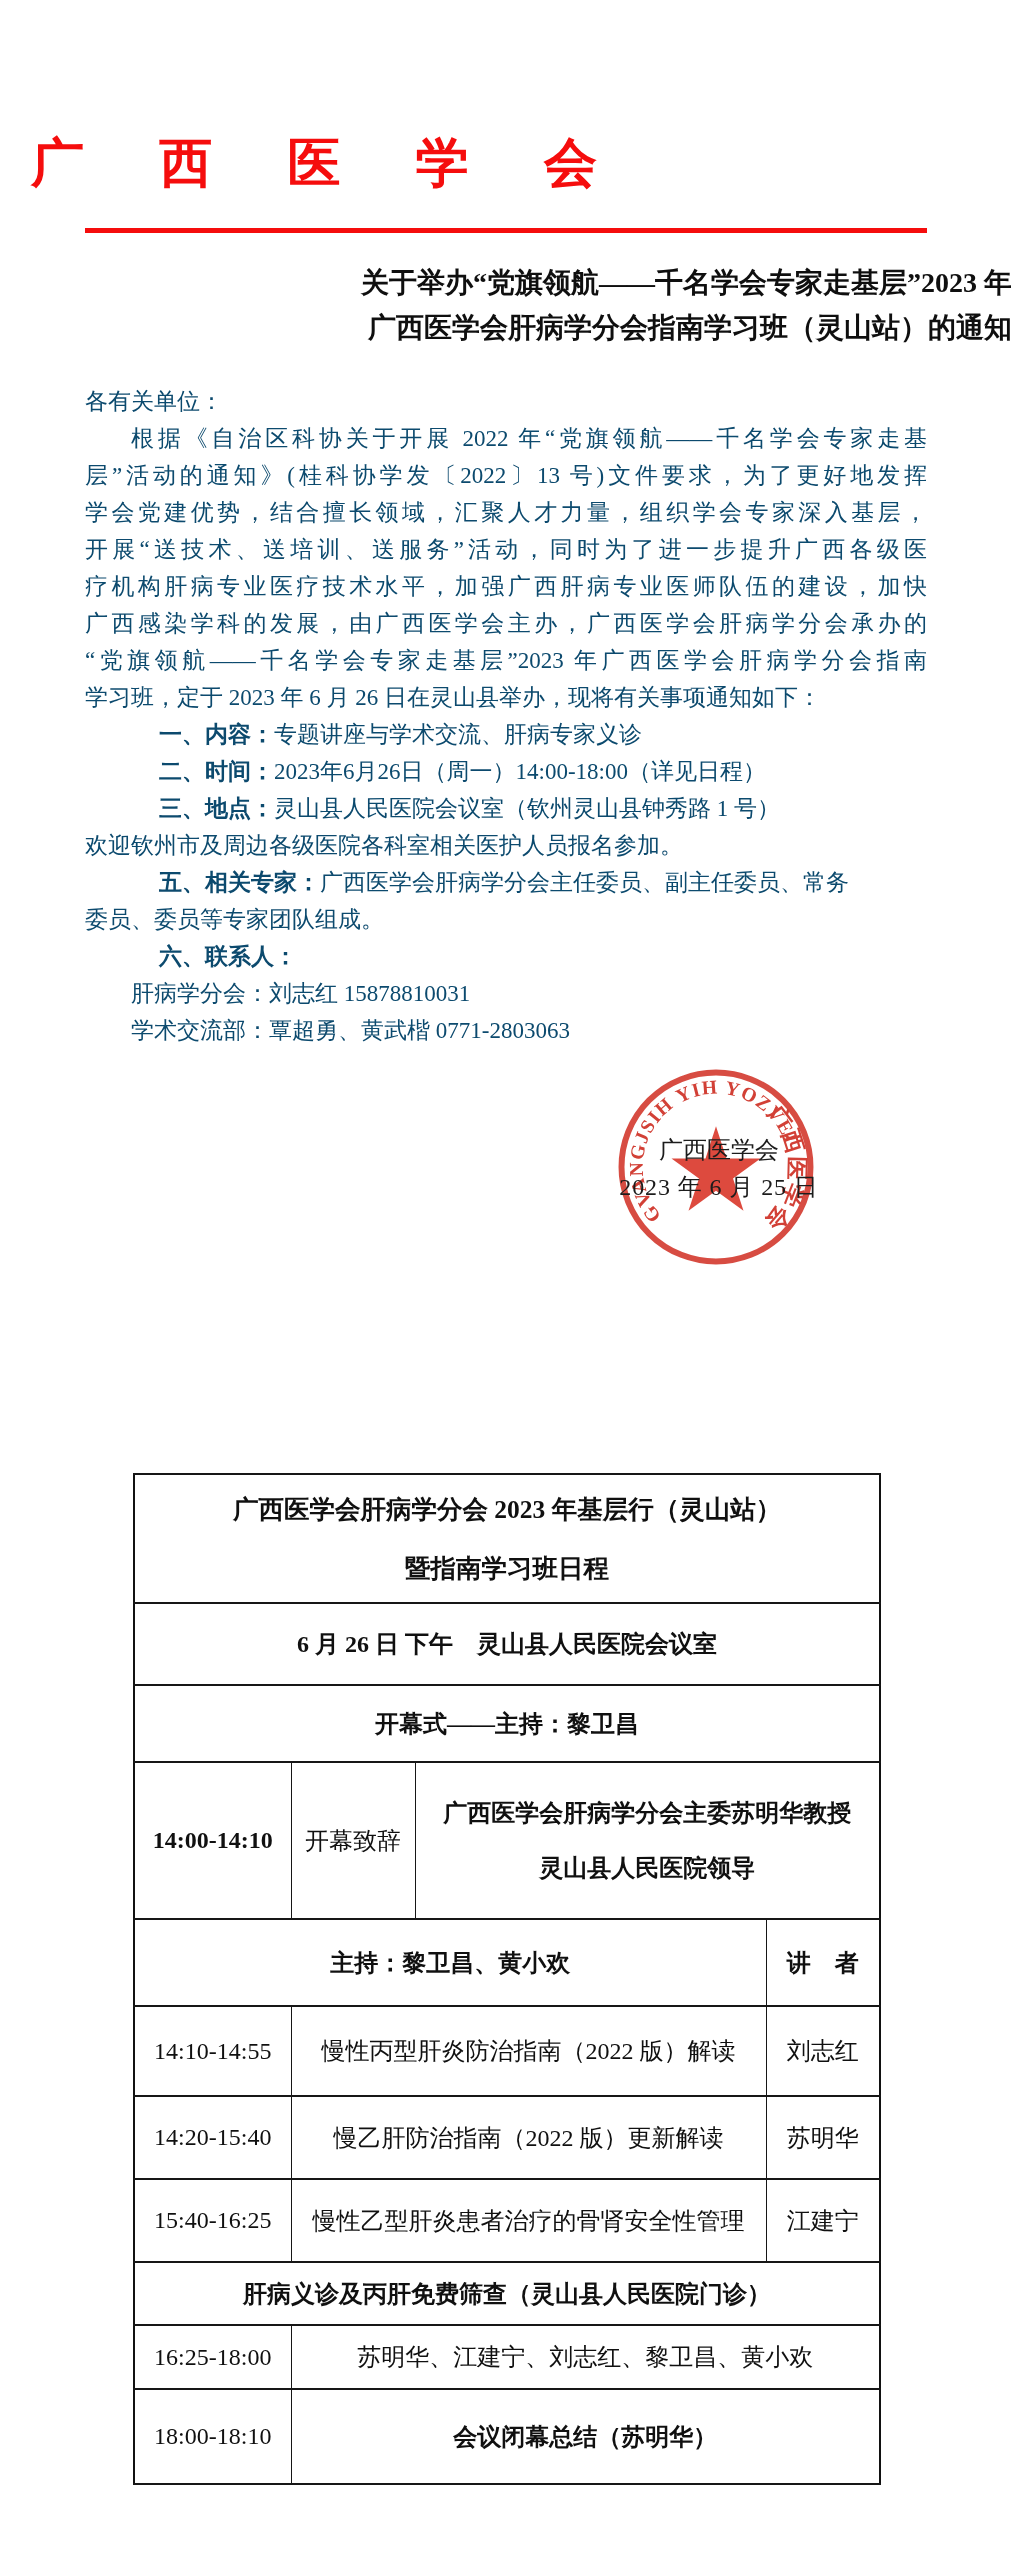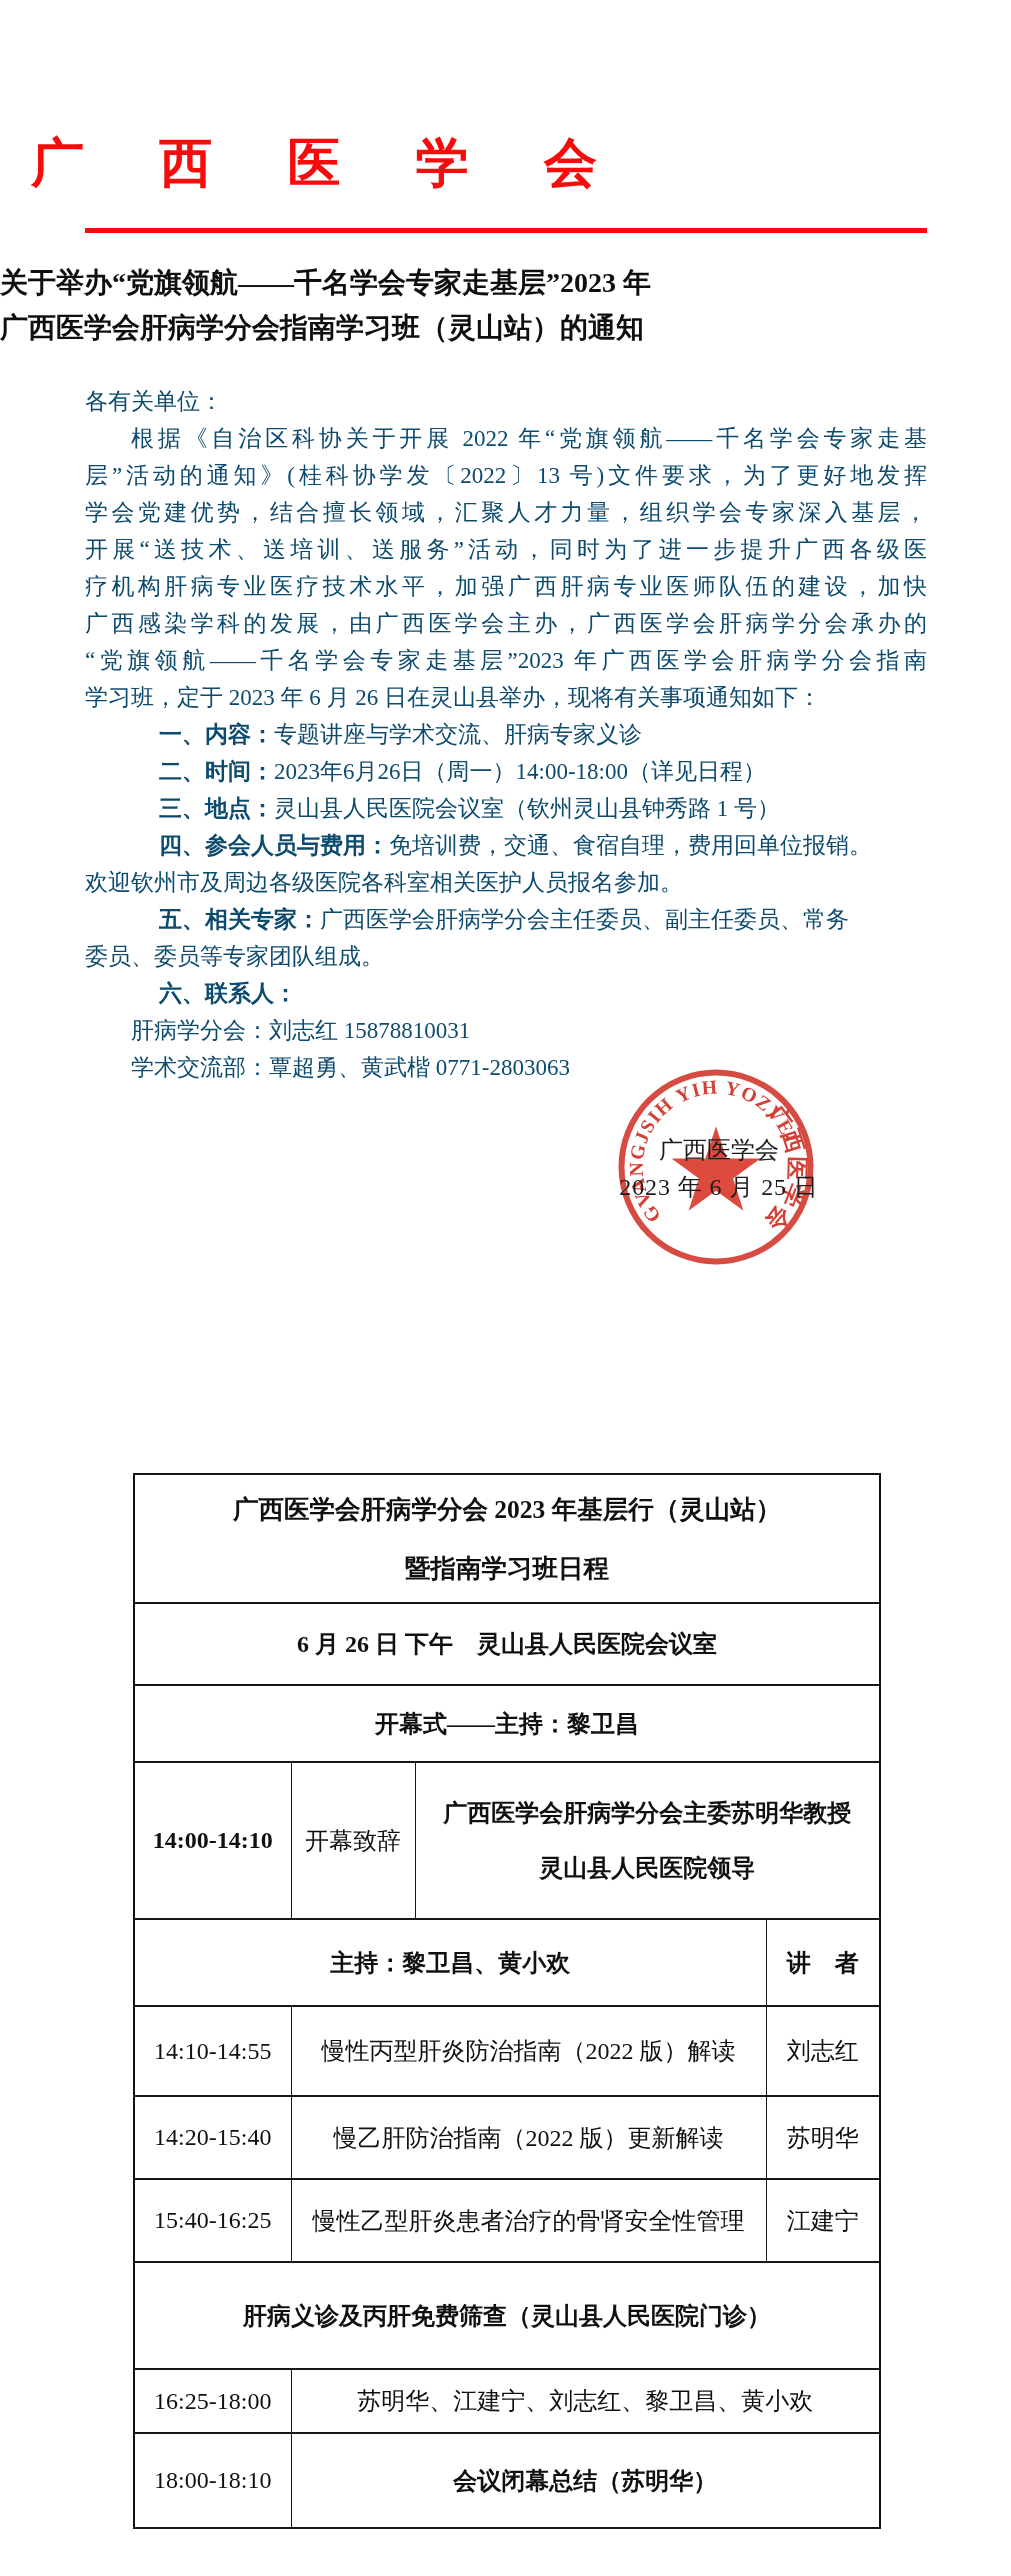--- a/index.html
+++ b/index.html
@@ -10,21 +10,21 @@
   }
   
   .org-header{
     position:absolute;top:128px;left:0;width:100%;text-align:left;
     font-size:53px;font-weight:bold;color:#f50d0d;
     letter-spacing:31px;padding-left:31px;box-sizing:border-box;white-space:nowrap;
   }
   .red-rule{position:absolute;top:228px;left:85px;width:842px;height:5.1px;background:#f50d0d;}
   
   .doc-title{
-    position:absolute;top:260px;left:0;width:100%;text-align:left;
+    position:absolute;top:260px;left:0;width:100%;text-align:right;
     font-weight:bold;font-size:28px;line-height:45px;color:#0f0f0f;
   }
   
   .body-text{position:absolute;top:383px;left:85px;width:842px;font-size:23px;line-height:37px;color:#0c4a6e;}
   .line{min-height:37px;}
   .jline{text-align:justify;text-align-last:justify;}
   .ind{text-indent:46px;}
   .item .lbl{font-weight:bold;margin-left:28px;}
   
   .sig{position:absolute;left:587px;top:1138px;width:264px;text-align:center;font-size:24px;line-height:25.5px;color:#1c1c1c;z-index:3;}
@@ -71,23 +71,20 @@
     <div class="line">学习班，定于 2023 年 6 月 26 日在灵山县举办，现将有关事项通知如下：</div>
 
     <div class="line item ind">
       <span class="lbl">一、内容：</span><span>专题讲座与学术交流、肝病专家义诊</span>
     </div>
     <div class="line item ind">
       <span class="lbl">二、时间：</span><span>2023年6月26日（周一）14:00-18:00（详见日程）</span>
     </div>
     <div class="line item ind">
       <span class="lbl">三、地点：</span><span>灵山县人民医院会议室（钦州灵山县钟秀路 1 号）</span>
-    </div>
-    <div class="line item ind">
-      <span class="lbl">四、参会人员与费用：</span><span>免培训费，交通、食宿自理，费用回单位报销。</span>
     </div>
     <div class="line">欢迎钦州市及周边各级医院各科室相关医护人员报名参加。</div>
     <div class="line item ind">
       <span class="lbl">五、相关专家：</span><span>广西医学会肝病学分会主任委员、副主任委员、常务</span>
     </div>
     <div class="line">委员、委员等专家团队组成。</div>
     <div class="line item ind">
       <span class="lbl">六、联系人：</span>
     </div>
     <div class="line ind">肝病学分会：刘志红 15878810031</div>
@@ -153,21 +150,21 @@
       <tr style="height:83px">
         <td>14:20-15:40</td>
         <td colspan="2">慢乙肝防治指南（2022 版）更新解读</td>
         <td>苏明华</td>
       </tr>
       <tr style="height:83px">
         <td>15:40-16:25</td>
         <td colspan="2">慢性乙型肝炎患者治疗的骨肾安全性管理</td>
         <td>江建宁</td>
       </tr>
-      <tr style="height:107px">
+      <tr style="height:63px">
         <td colspan="4" class="b">肝病义诊及丙肝免费筛查（灵山县人民医院门诊）</td>
       </tr>
       <tr style="height:64px">
         <td>16:25-18:00</td>
         <td colspan="3">苏明华、江建宁、刘志红、黎卫昌、黄小欢</td>
       </tr>
       <tr style="height:95px">
         <td>18:00-18:10</td>
         <td colspan="3" class="b">会议闭幕总结（苏明华）</td>
       </tr>

